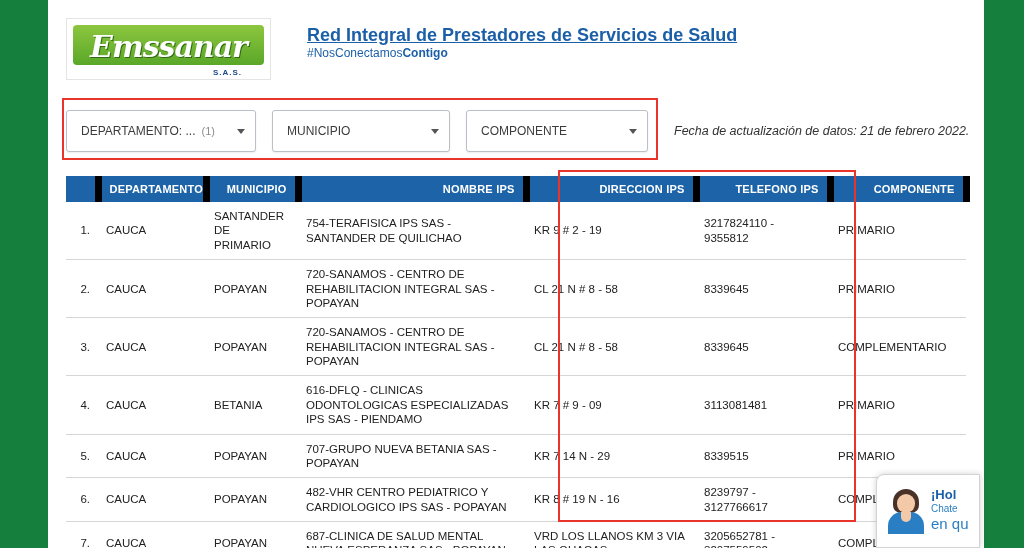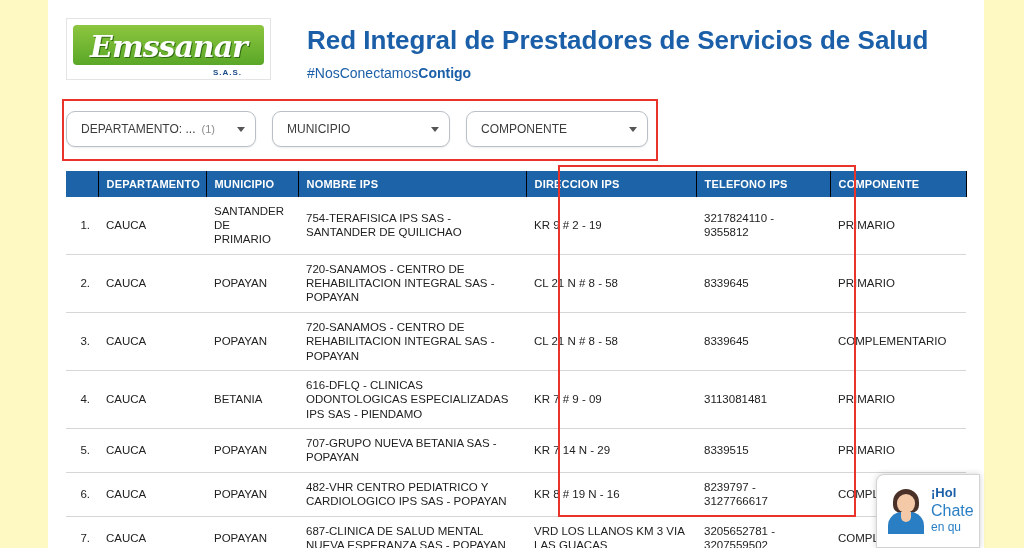--- a/index.html
+++ b/index.html
@@ -6,21 +6,21 @@
   html, body {
     margin: 0; padding: 0;
     width: 1024px; height: 548px;
     overflow: hidden;
     background: #d9dde2;
     font-family: "Liberation Sans", sans-serif;
   }
   #page {
     position: relative;
     width: 1024px; height: 548px;
-    background: #fef9c3;
+    background: #15803d;
   }
   #sheet {
     position: absolute;
     left: 48px; top: 0; width: 936px; height: 548px;
     background: #ffffff;
   }
 
   
   .header {
     display: flex;
@@ -59,29 +59,29 @@
     font-size: 8px;
     font-weight: bold;
     color: #1a4b86;
     letter-spacing: 1px;
   }
   .titles {
     padding-left: 36px;
     padding-top: 8px;
   }
   .main-title {
-    font-size: 26px;
+    font-size: 18px;
     font-weight: bold;
     color: #1b5fa8;
     line-height: 1.1;
     white-space: nowrap;
+    text-decoration: underline;
   }
   .sub-title {
-    margin-top: 10px;
-    font-size: 14px;
+    font-size: 12px;
     color: #1b5fa8;
     font-weight: normal;
   }
   .sub-title b { font-weight: bold; }
 
   
   .filters-wrap {
     position: relative;
     margin: 30px 0 0 18px;
     display: flex;
@@ -89,23 +89,23 @@
   }
   .filters-highlight {
     position: absolute;
     left: -4px; top: -12px;
     width: 596px; height: 62px;
     border: 2px solid #e8342a;
     pointer-events: none;
   }
   .filter {
     position: relative;
-    height: 36px;
+    height: 42px;
     border: 1px solid #b9c0c7;
-    border-radius: 9px;
+    border-radius: 3px;
     background: #fff;
     display: flex;
     align-items: center;
     padding: 0 26px 0 14px;
     margin-right: 16px;
     font-size: 12px;
     color: #3c3c3c;
     box-shadow: 0 1px 2px rgba(0,0,0,.08);
   }
   .filter .count {
@@ -144,23 +144,23 @@
     width: 900px;
     table-layout: fixed;
     font-size: 11.5px;
     color: #222;
   }
   thead th {
     background: #1c63a8;
     color: #ffffff;
     font-size: 11px;
     font-weight: bold;
-    text-align: left;
+    text-align: right;
     padding: 7px 8px;
-    border-right: 1px solid #000000;
+    border-right: 7px solid #000000;
     letter-spacing: .2px;
     white-space: nowrap;
   }
   thead th.idx { width: 28px; }
   tbody td {
     border-bottom: 1px solid #d6d6d6;
     padding: 7px 8px;
     vertical-align: middle;
     line-height: 1.25;
   }
@@ -228,22 +228,22 @@
     position: absolute; left: 16px; top: 25px;
     width: 10px; height: 10px;
     background: #f3c9a8;
     border-radius: 0 0 5px 5px;
   }
   .chat-text {
     padding-left: 4px;
     line-height: 1.2;
   }
   .chat-t1 { font-size: 13px; font-weight: bold; color: #1b5fa8; }
-  .chat-t2 { font-size: 16px; color: #2a7fc4; }
-  .chat-t3 { font-size: 12px; color: #2a7fc4; }
+  .chat-t2 { font-size: 10px; color: #2a7fc4; }
+  .chat-t3 { font-size: 15px; color: #2a7fc4; }
 </style>
 </head>
 <body>
 
 <div id="page">
   <div id="sheet">
 
     <div class="header">
       <div class="logo">
         <div class="logo-green"></div>
@@ -268,20 +268,21 @@
       <div class="filter f2">
         <span>MUNICIPIO</span>
         <span class="caret"></span>
       </div>
 
       <div class="filter f3">
         <span>COMPONENTE</span>
         <span class="caret"></span>
       </div>
 
+      <div class="update-note">Fecha de actualización de datos: 21 de febrero 2022.</div>
     </div>
 
     <div class="table-wrap">
       <div class="table-highlight"></div>
       <table>
         <colgroup>
           <col class="c-idx">
             <col class="c-dep">
             <col class="c-mun">
             <col class="c-ips">

